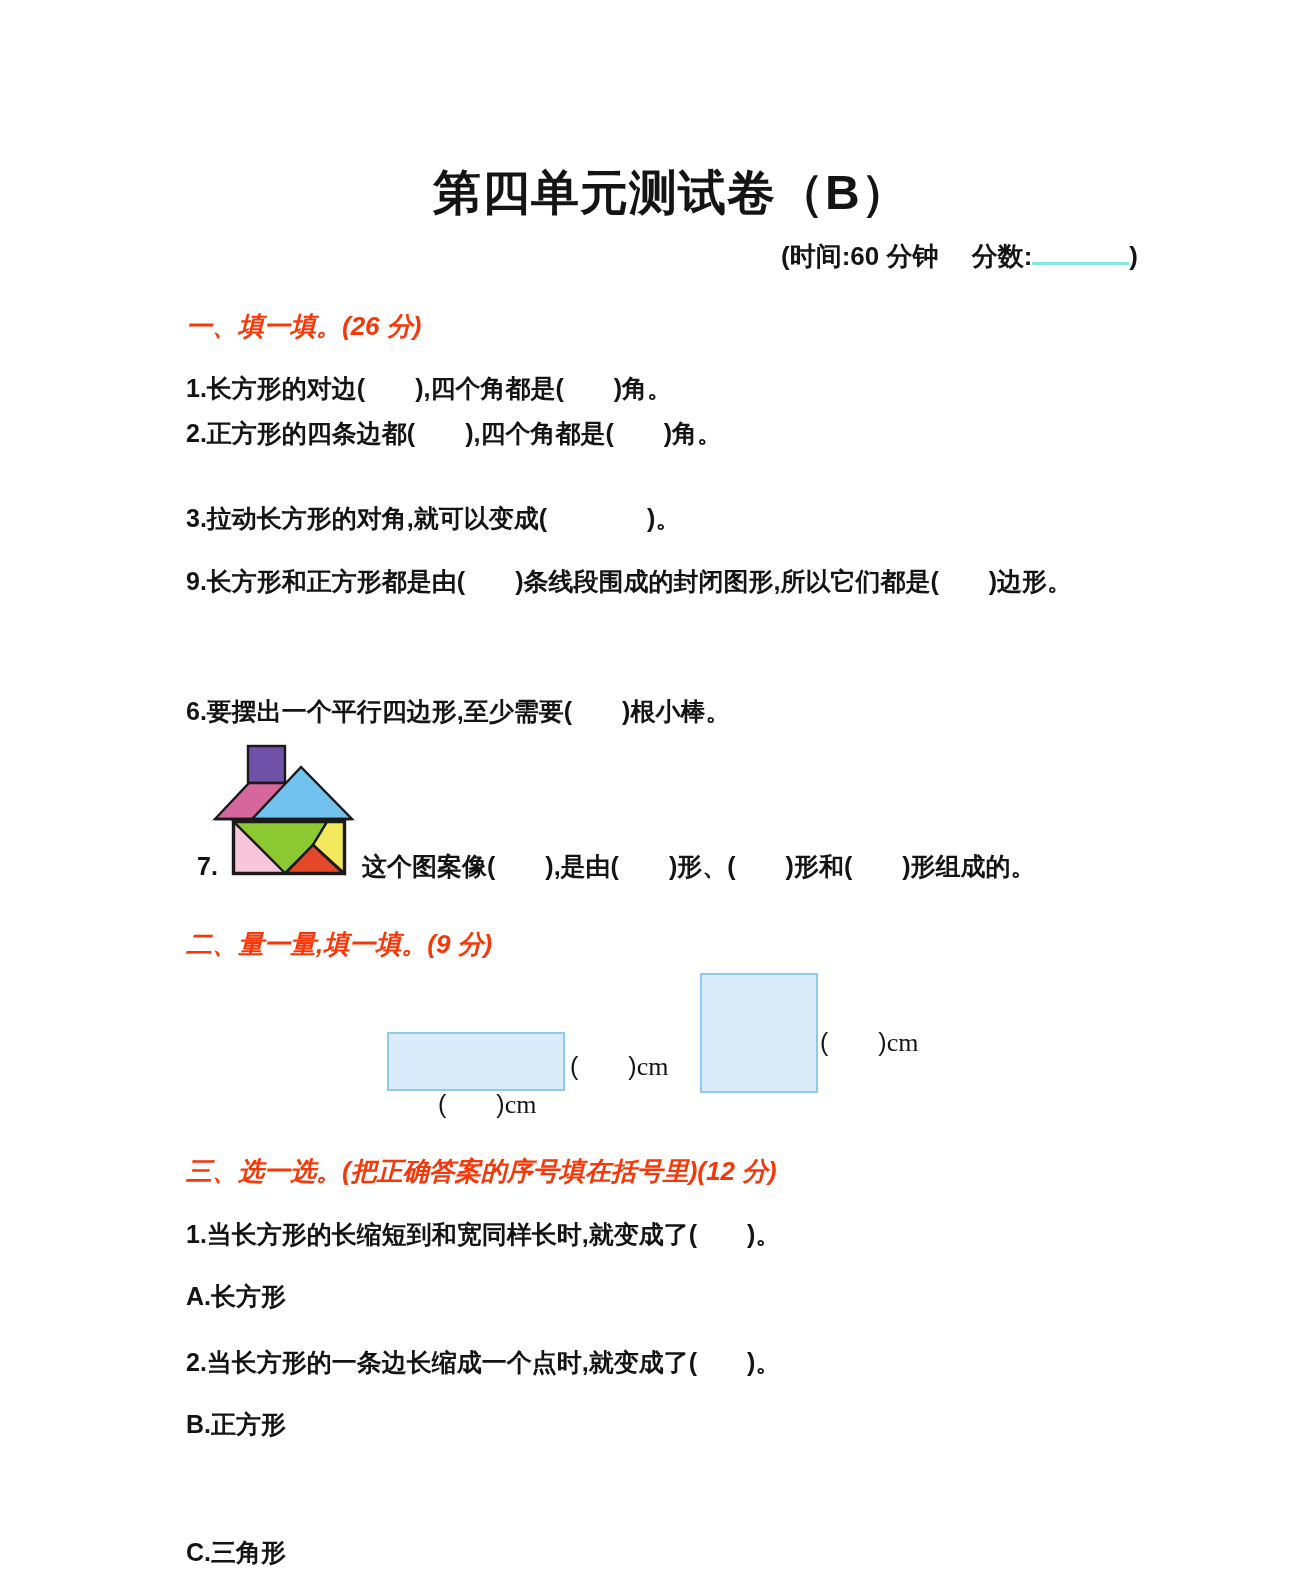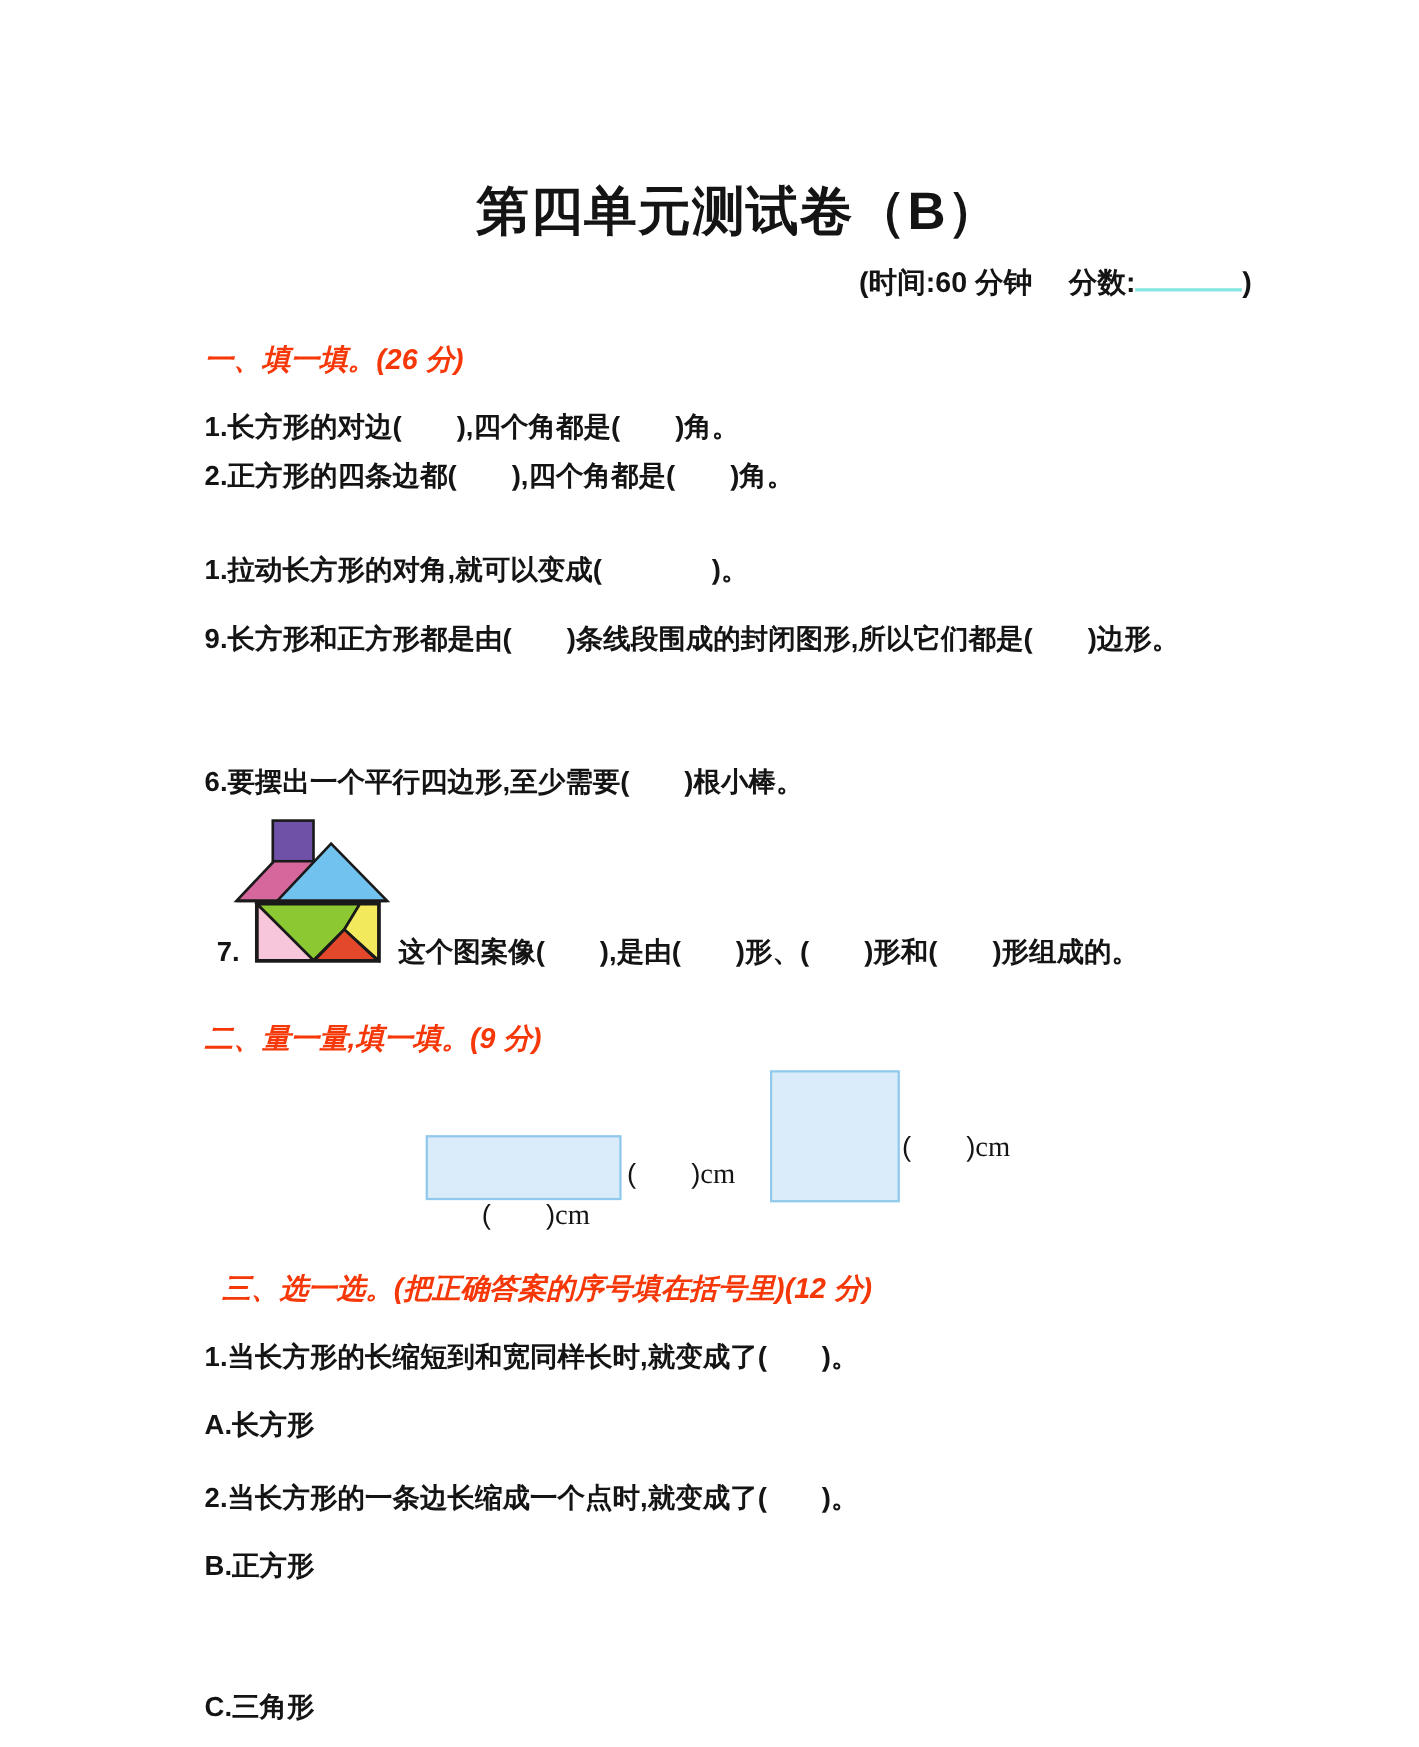--- a/index.html
+++ b/index.html
@@ -25,21 +25,21 @@
 
   <div class="line title" style="left:433px;top:164px;">第四单元测试卷（B）</div>
 
   <div class="line info" style="left:745px;top:241px;margin-left:36px;">
     <span>(时间:60 分钟　 分数:</span><span class="score-blank"></span><span>)</span>
   </div>
 
   <div class="line heading" style="left:186px;top:311px;">一、填一填。(26 分)</div>
   <div class="line" style="left:186px;top:373px;">1.长方形的对边(　　),四个角都是(　　)角。</div>
   <div class="line" style="left:186px;top:418px;">2.正方形的四条边都(　　),四个角都是(　　)角。</div>
-  <div class="line" style="left:186px;top:503px;">1.拉动长方形的对角,就可以变成(　　　　)。</div>
+  <div class="line" style="left:186px;top:503px;">3.拉动长方形的对角,就可以变成(　　　　)。</div>
   <div class="line" style="left:186px;top:566px;">9.长方形和正方形都是由(　　)条线段围成的封闭图形,所以它们都是(　　)边形。</div>
   <div class="line" style="left:186px;top:696px;">6.要摆出一个平行四边形,至少需要(　　)根小棒。</div>
 
   <div class="line" style="left:197px;top:851px;">7.</div>
 
   <svg style="left:210px;top:738px;" width="145" height="140" viewBox="0 0 145 140">
     <rect x="38" y="8" width="37" height="37" stroke="#1a1a1a" stroke-width="2.4" fill="#6f51a8"></rect>
     <polygon points="5,81 39,45 90,45 56,81" stroke="#1a1a1a" stroke-width="2.4" fill="#d6679c"></polygon>
     <polygon points="91,29 42,81 142,81" stroke="#1a1a1a" stroke-width="2.4" fill="#72c2ef"></polygon>
     <line x1="5" y1="81" x2="142" y2="81" stroke="#1a1a1a" stroke-width="2.4"></line>
@@ -60,21 +60,21 @@
   </div>
   <div class="line" style="left:438px;top:1089px;font-weight:500;">
     <span>(　　)</span><span class="unit">cm</span>
   </div>
 
   <div class="mrect" style="left:700px;top:973px;width:118px;height:120px;"></div>
   <div class="line" style="left:820px;top:1027px;font-weight:500;">
     <span>(　　)</span><span class="unit">cm</span>
   </div>
 
-  <div class="line heading" style="left:186px;top:1156px;margin-left:16px;">三、选一选。(把正确答案的序号填在括号里)(12 分)</div>
+  <div class="line heading" style="left:186px;top:1156px;">三、选一选。(把正确答案的序号填在括号里)(12 分)</div>
   <div class="line" style="left:186px;top:1219px;">1.当长方形的长缩短到和宽同样长时,就变成了(　　)。</div>
 
   <div class="line options" style="left:186px;top:1281px;flex-direction:column;">
     <span>A.长方形</span>
     <span>B.正方形</span>
     <span>C.三角形</span>
   </div>
 
   <div class="line" style="left:186px;top:1347px;">2.当长方形的一条边长缩成一个点时,就变成了(　　)。</div>
 

